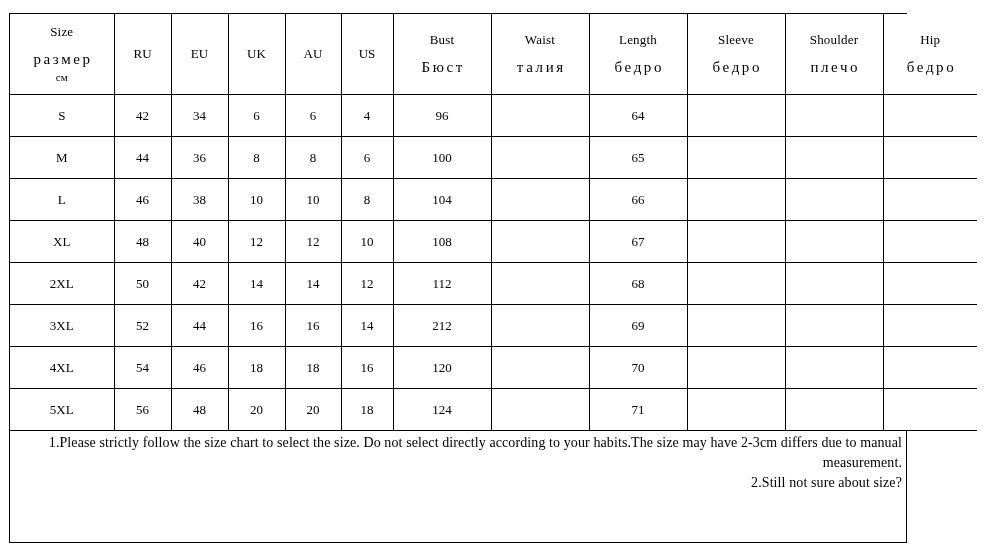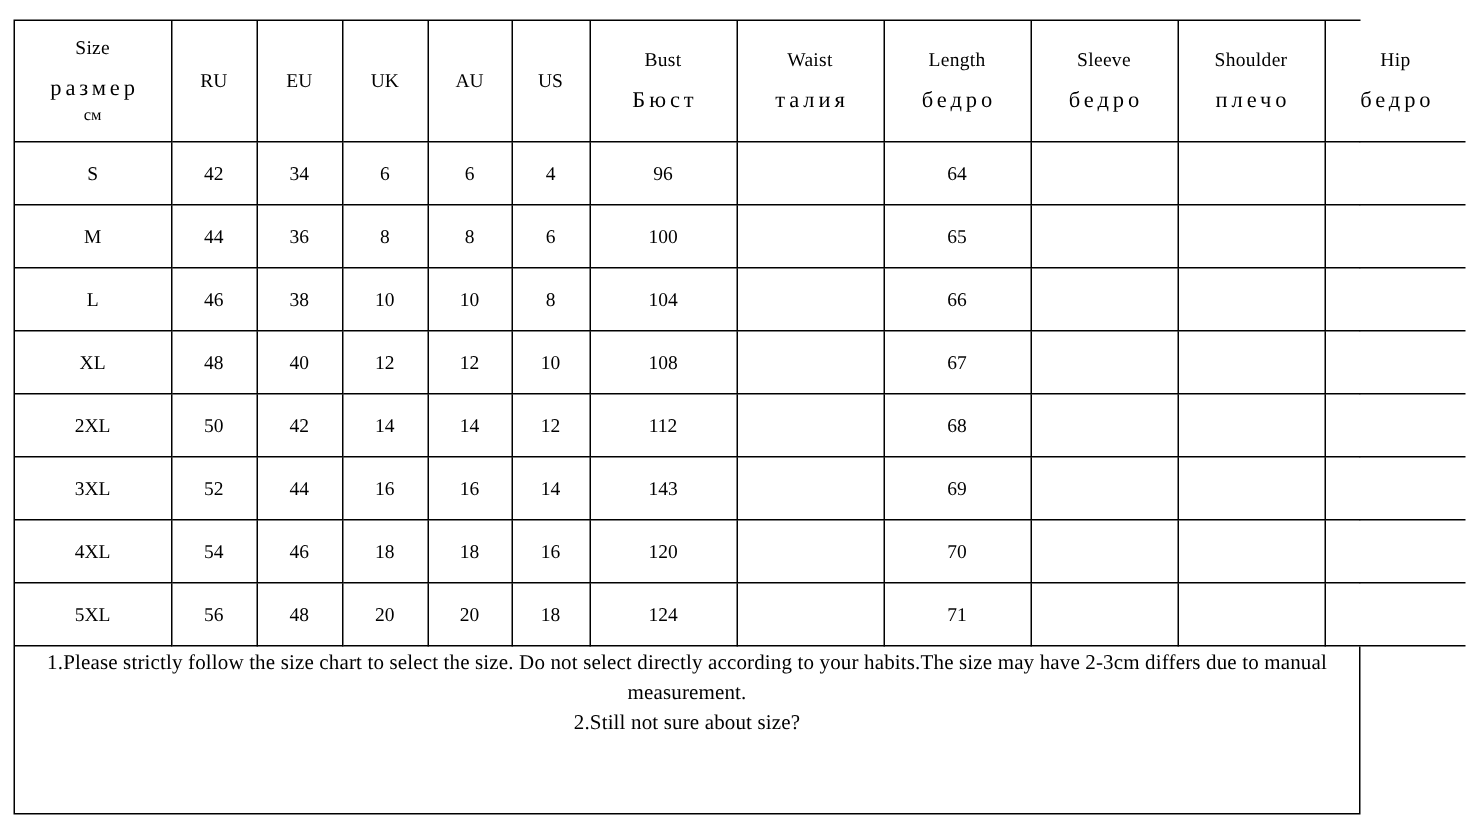--- a/index.html
+++ b/index.html
@@ -95,21 +95,21 @@
     padding: 0 4px 0 4px;
   }
   .footer-title {
     text-align: center;
     font-size: 14px;
     line-height: 18px;
     padding-top: 8px;
     letter-spacing: 0.2px;
   }
   .footer-note {
-    text-align: center;
+    text-align: right;
     font-size: 14px;
     line-height: 20px;
     letter-spacing: 0.1px;
     white-space: pre-wrap;
   }
   .footer-note.first { margin-top: 2px; }
 </style>
 </head>
 <body>
 
@@ -251,21 +251,21 @@
         <td></td>
         <td></td>
       </tr>
       <tr>
         <td class="size-cell">3XL</td>
         <td>52</td>
         <td>44</td>
         <td>16</td>
         <td>16</td>
         <td>14</td>
-        <td>143</td>
+        <td>212</td>
         <td></td>
         <td>69</td>
         <td></td>
         <td></td>
         <td></td>
       </tr>
       <tr>
         <td class="size-cell">4XL</td>
         <td>54</td>
         <td>46</td>

